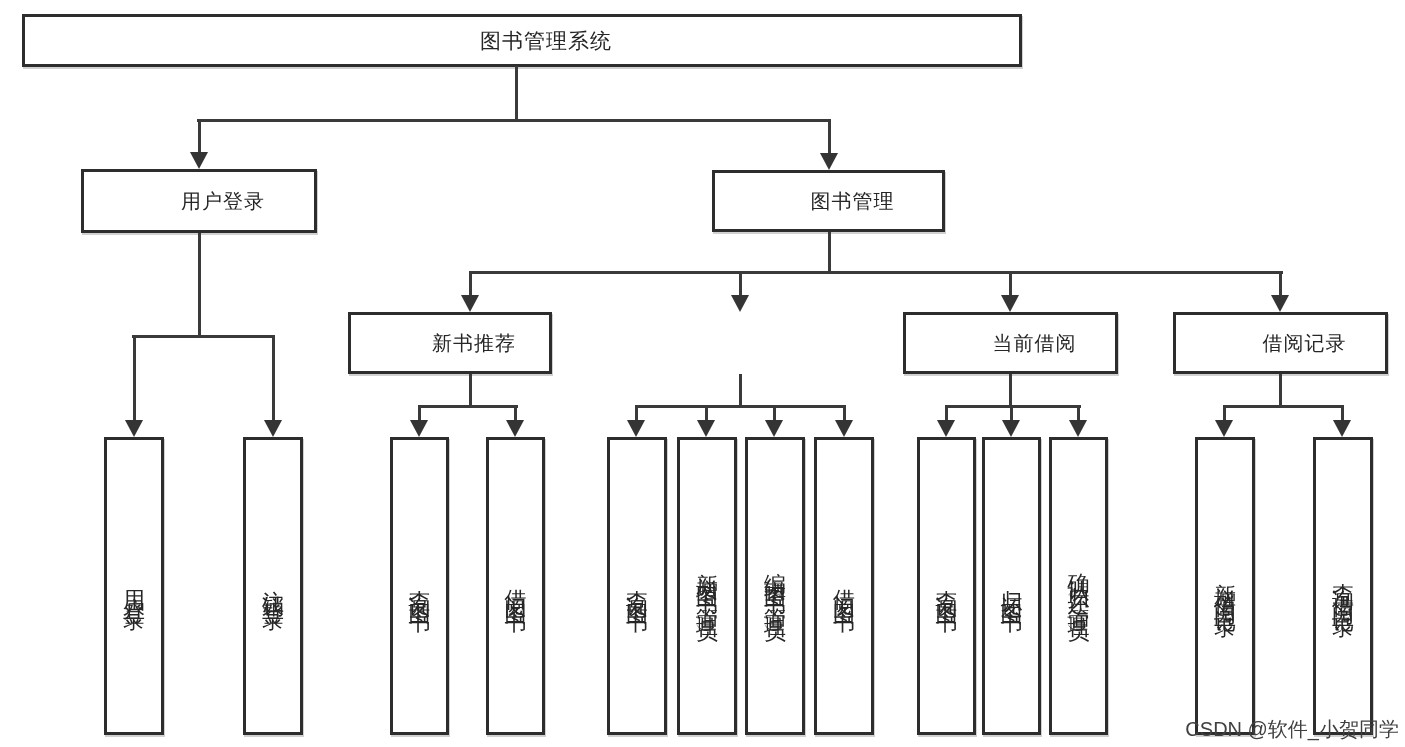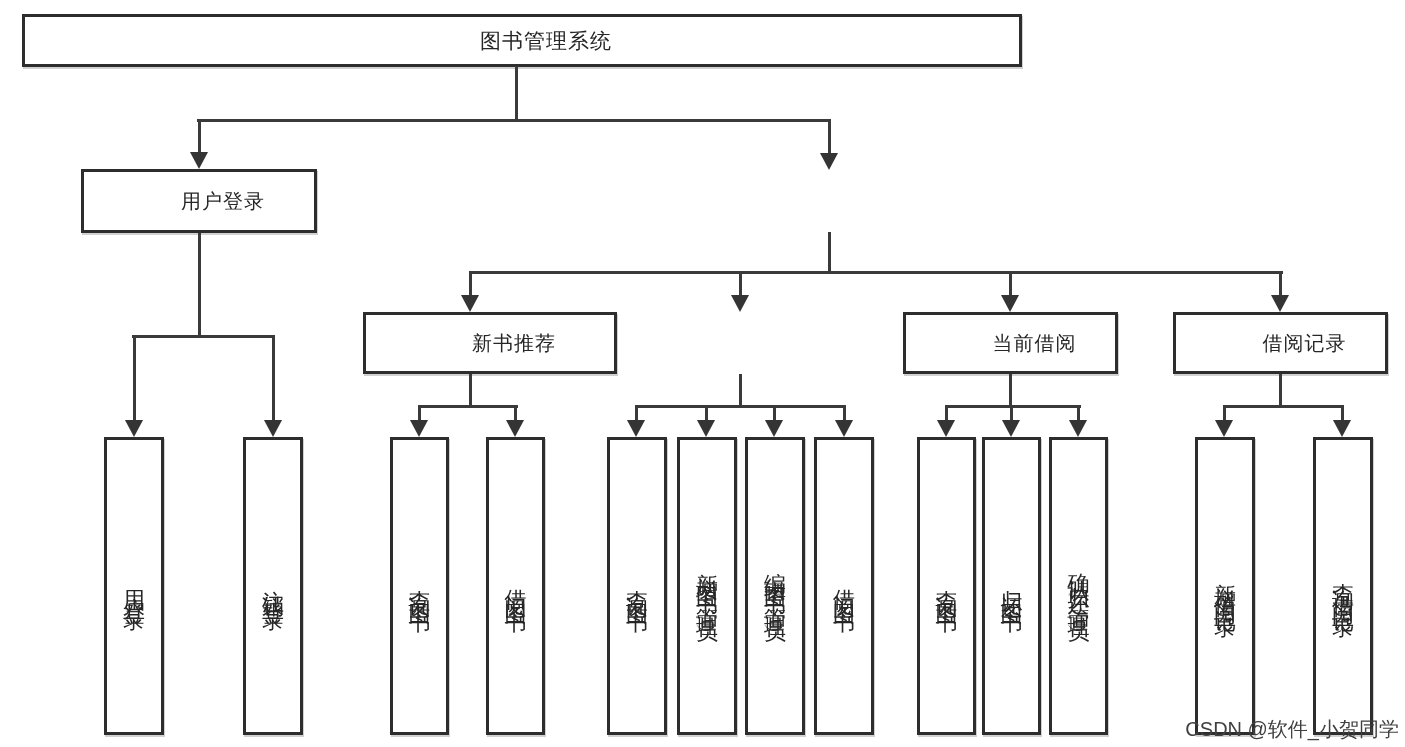--- a/index.html
+++ b/index.html
@@ -42,40 +42,43 @@
   <div class="vline" style="left:515px; top:66px; height:56px;"></div>
   <div class="hline" style="left:197px; top:119px; width:634px;"></div>
   <div class="vline" style="left:198px; top:119px; height:38px;"></div>
   <div class="arrow" style="left:190px; top:152px;"></div>
   <div class="vline" style="left:828px; top:119px; height:38px;"></div>
   <div class="arrow" style="left:820px; top:153px;"></div>
 
   <div class="node hnode" style="left:81px; top:169px; width:236px; height:64px;">
     <span>用户登录</span>
   </div>
+  <div class="node hnode" style="left:712px; top:170px; width:233px; height:62px;">
+    <span>图书管理</span>
+  </div>
 
   <div class="vline" style="left:198px; top:233px; height:105px;"></div>
   <div class="hline" style="left:132px; top:335px; width:143px;"></div>
   <div class="vline" style="left:133px; top:335px; height:88px;"></div>
   <div class="arrow" style="left:125px; top:420px;"></div>
   <div class="vline" style="left:272px; top:335px; height:88px;"></div>
   <div class="arrow" style="left:264px; top:420px;"></div>
 
   <div class="vline" style="left:828px; top:232px; height:42px;"></div>
   <div class="hline" style="left:469px; top:271px; width:814px;"></div>
   <div class="vline" style="left:469px; top:271px; height:27px;"></div>
   <div class="arrow" style="left:461px; top:295px;"></div>
   <div class="vline" style="left:739px; top:271px; height:27px;"></div>
   <div class="arrow" style="left:731px; top:295px;"></div>
   <div class="vline" style="left:1009px; top:271px; height:27px;"></div>
   <div class="arrow" style="left:1001px; top:295px;"></div>
   <div class="vline" style="left:1279px; top:271px; height:27px;"></div>
   <div class="arrow" style="left:1271px; top:295px;"></div>
 
-  <div class="node hnode" style="left:363px; top:312px; width:254px; height:62px;font-family:Liberation Serif, serif;">
+  <div class="node hnode" style="left:348px; top:312px; width:204px; height:62px;font-family:Liberation Serif, serif;">
     <span>新书推荐</span>
   </div>
   <div class="node hnode" style="left:903px; top:312px; width:215px; height:62px;">
     <span>当前借阅</span>
   </div>
   <div class="node hnode" style="left:1173px; top:312px; width:215px; height:62px;">
     <span>借阅记录</span>
   </div>
 
   <div class="vline" style="left:469px; top:374px; height:34px;"></div>

